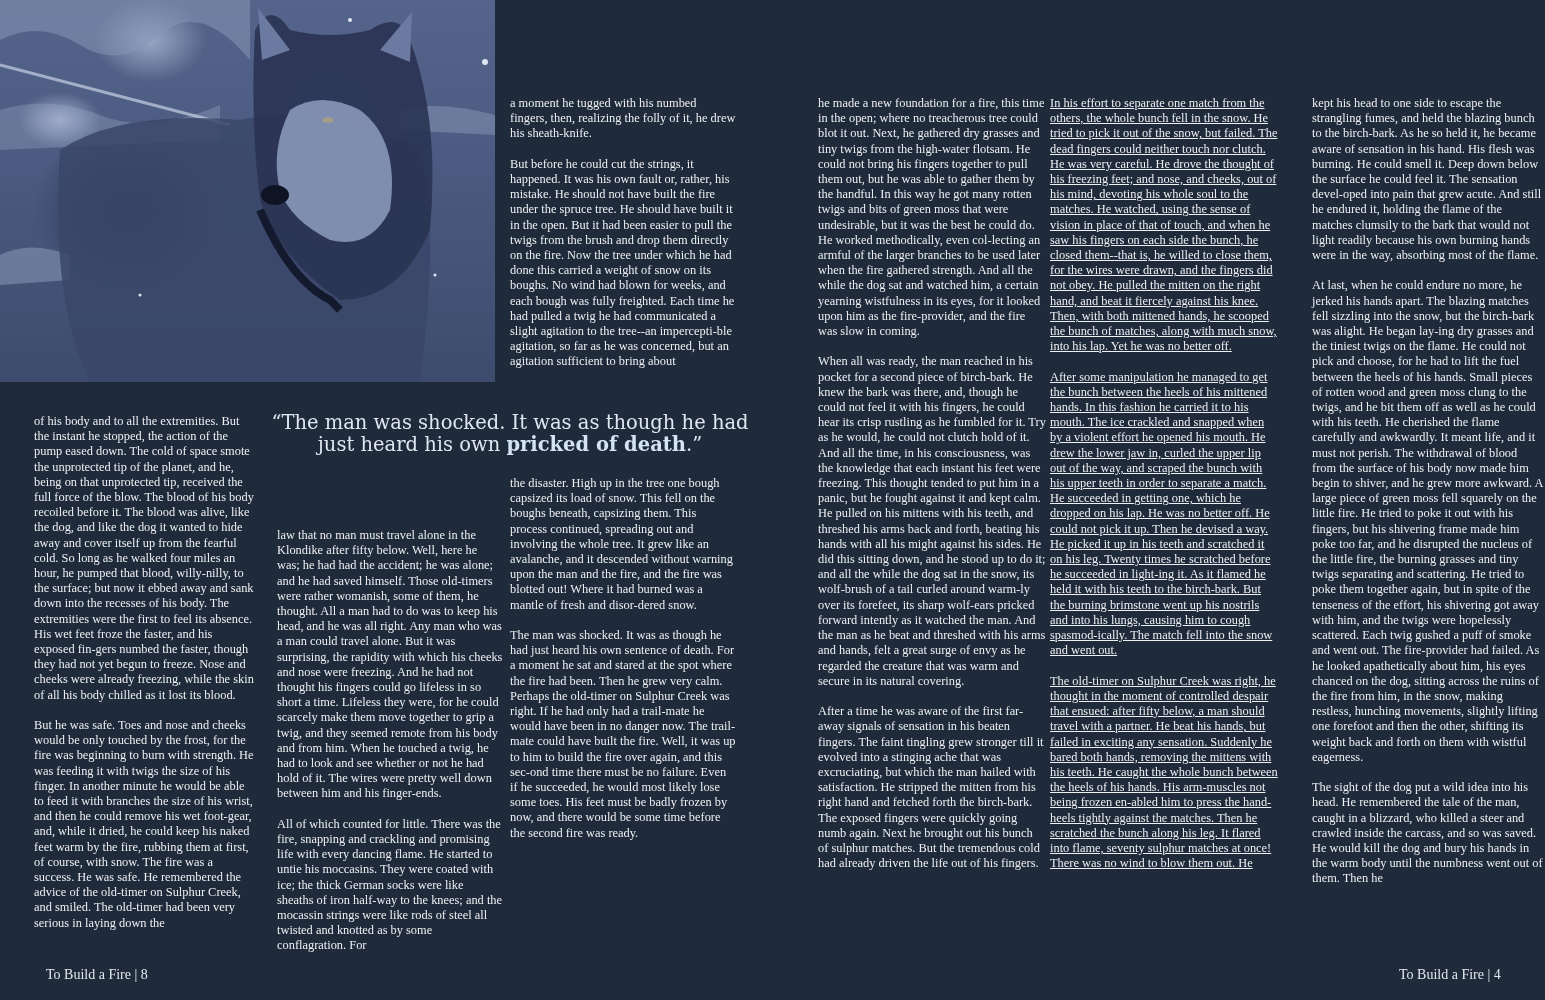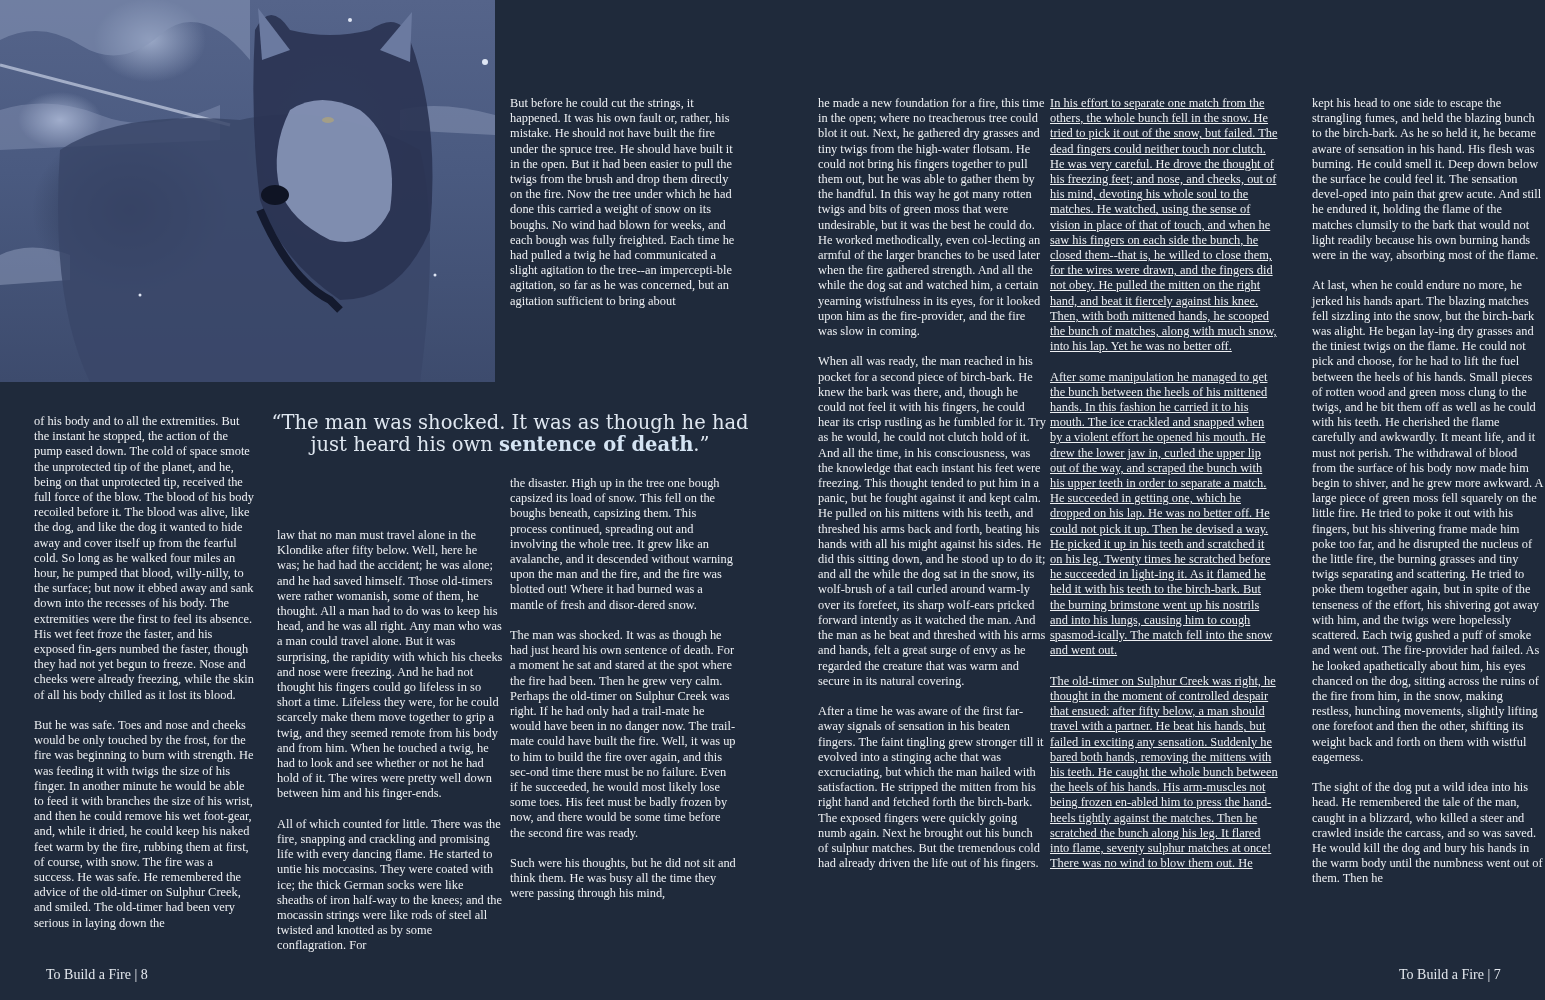--- a/index.html
+++ b/index.html
@@ -69,41 +69,41 @@
     <path d="M260 210 Q290 280 330 300 L340 310" stroke="#141a2e" stroke-width="8" fill="none"></path>
 
     <circle cx="485" cy="62" r="3" fill="#dfe6f4"></circle>
     <circle cx="350" cy="20" r="2" fill="#dfe6f4"></circle>
     <circle cx="140" cy="295" r="1.5" fill="#dfe6f4"></circle>
     <circle cx="435" cy="275" r="1.5" fill="#dfe6f4"></circle>
   </svg>
 </div>
 
 <div class="pullquote">
-  <span>“</span><span>The man was shocked. It was as though he had just heard his own </span><b>sentence of death</b><span>.”</span>
+  <span>“</span><span>The man was shocked. It was as though he had just heard his own </span><b>pricked of death</b><span>.”</span>
 </div>
 
 <div class="col" style="left:34px; top:414px; width:222px;">
   <p>of his body and to all the extremities. But the instant he stopped, the action of the pump eased down. The cold of space smote the unprotected tip of the planet, and he, being on that unprotected tip, received the full force of the blow. The blood of his body recoiled before it. The blood was alive, like the dog, and like the dog it wanted to hide away and cover itself up from the fearful cold. So long as he walked four miles an hour, he pumped that blood, willy-nilly, to the surface; but now it ebbed away and sank down into the recesses of his body. The extremities were the first to feel its absence. His wet feet froze the faster, and his exposed fin-gers numbed the faster, though they had not yet begun to freeze. Nose and cheeks were already freezing, while the skin of all his body chilled as it lost its blood.</p>
   <p>But he was safe. Toes and nose and cheeks would be only touched by the frost, for the fire was beginning to burn with strength. He was feeding it with twigs the size of his finger. In another minute he would be able to feed it with branches the size of his wrist, and then he could remove his wet foot-gear, and, while it dried, he could keep his naked feet warm by the fire, rubbing them at first, of course, with snow. The fire was a success. He was safe. He remembered the advice of the old-timer on Sulphur Creek, and smiled. The old-timer had been very serious in laying down the</p>
 </div>
 
 <div class="col" style="left:277px; top:528px; width:226px;">
   <p>law that no man must travel alone in the Klondike after fifty below. Well, here he was; he had had the accident; he was alone; and he had saved himself. Those old-timers were rather womanish, some of them, he thought. All a man had to do was to keep his head, and he was all right. Any man who was a man could travel alone. But it was surprising, the rapidity with which his cheeks and nose were freezing. And he had not thought his fingers could go lifeless in so short a time. Lifeless they were, for he could scarcely make them move together to grip a twig, and they seemed remote from his body and from him. When he touched a twig, he had to look and see whether or not he had hold of it. The wires were pretty well down between him and his finger-ends.</p>
   <p>All of which counted for little. There was the fire, snapping and crackling and promising life with every dancing flame. He started to untie his moccasins. They were coated with ice; the thick German socks were like sheaths of iron half-way to the knees; and the mocassin strings were like rods of steel all twisted and knotted as by some conflagration. For</p>
 </div>
 
 <div class="col" style="left:510px; top:96px; width:226px;">
+  <p>a moment he tugged with his numbed fingers, then, realizing the folly of it, he drew his sheath-knife.</p>
   <p>But before he could cut the strings, it happened. It was his own fault or, rather, his mistake. He should not have built the fire under the spruce tree. He should have built it in the open. But it had been easier to pull the twigs from the brush and drop them directly on the fire. Now the tree under which he had done this carried a weight of snow on its boughs. No wind had blown for weeks, and each bough was fully freighted. Each time he had pulled a twig he had communicated a slight agitation to the tree--an impercepti-ble agitation, so far as he was concerned, but an agitation sufficient to bring about</p>
 </div>
 
 <div class="col" style="left:510px; top:476px; width:226px;">
   <p>the disaster. High up in the tree one bough capsized its load of snow. This fell on the boughs beneath, capsizing them. This process continued, spreading out and involving the whole tree. It grew like an avalanche, and it descended without warning upon the man and the fire, and the fire was blotted out! Where it had burned was a mantle of fresh and disor-dered snow.</p>
   <p>The man was shocked. It was as though he had just heard his own sentence of death. For a moment he sat and stared at the spot where the fire had been. Then he grew very calm. Perhaps the old-timer on Sulphur Creek was right. If he had only had a trail-mate he would have been in no danger now. The trail-mate could have built the fire. Well, it was up to him to build the fire over again, and this sec-ond time there must be no failure. Even if he succeeded, he would most likely lose some toes. His feet must be badly frozen by now, and there would be some time before the second fire was ready.</p>
-  <p>Such were his thoughts, but he did not sit and think them. He was busy all the time they were passing through his mind,</p>
 </div>
 
 <div class="folio" style="left:46px;">To Build a Fire | 8</div>
 
 <div class="col" style="left:818px; top:96px; width:228px;">
   <p>he made a new foundation for a fire, this time in the open; where no treacherous tree could blot it out. Next, he gathered dry grasses and tiny twigs from the high-water flotsam. He could not bring his fingers together to pull them out, but he was able to gather them by the handful. In this way he got many rotten twigs and bits of green moss that were undesirable, but it was the best he could do. He worked methodically, even col-lecting an armful of the larger branches to be used later when the fire gathered strength. And all the while the dog sat and watched him, a certain yearning wistfulness in its eyes, for it looked upon him as the fire-provider, and the fire was slow in coming.</p>
   <p>When all was ready, the man reached in his pocket for a second piece of birch-bark. He knew the bark was there, and, though he could not feel it with his fingers, he could hear its crisp rustling as he fumbled for it. Try as he would, he could not clutch hold of it. And all the time, in his consciousness, was the knowledge that each instant his feet were freezing. This thought tended to put him in a panic, but he fought against it and kept calm. He pulled on his mittens with his teeth, and threshed his arms back and forth, beating his hands with all his might against his sides. He did this sitting down, and he stood up to do it; and all the while the dog sat in the snow, its wolf-brush of a tail curled around warm-ly over its forefeet, its sharp wolf-ears pricked forward intently as it watched the man. And the man as he beat and threshed with his arms and hands, felt a great surge of envy as he regarded the creature that was warm and secure in its natural covering.</p>
   <p>After a time he was aware of the first far-away signals of sensation in his beaten fingers. The faint tingling grew stronger till it evolved into a stinging ache that was excruciating, but which the man hailed with satisfaction. He stripped the mitten from his right hand and fetched forth the birch-bark. The exposed fingers were quickly going numb again. Next he brought out his bunch of sulphur matches. But the tremendous cold had already driven the life out of his fingers.</p>
 </div>
 
@@ -112,13 +112,13 @@
   <p>After some manipulation he managed to get the bunch between the heels of his mittened hands. In this fashion he carried it to his mouth. The ice crackled and snapped when by a violent effort he opened his mouth. He drew the lower jaw in, curled the upper lip out of the way, and scraped the bunch with his upper teeth in order to separate a match. He succeeded in getting one, which he dropped on his lap. He was no better off. He could not pick it up. Then he devised a way. He picked it up in his teeth and scratched it on his leg. Twenty times he scratched before he succeeded in light-ing it. As it flamed he held it with his teeth to the birch-bark. But the burning brimstone went up his nostrils and into his lungs, causing him to cough spasmod-ically. The match fell into the snow and went out.</p>
   <p>The old-timer on Sulphur Creek was right, he thought in the moment of controlled despair that ensued: after fifty below, a man should travel with a partner. He beat his hands, but failed in exciting any sensation. Suddenly he bared both hands, removing the mittens with his teeth. He caught the whole bunch between the heels of his hands. His arm-muscles not being frozen en-abled him to press the hand-heels tightly against the matches. Then he scratched the bunch along his leg. It flared into flame, seventy sulphur matches at once! There was no wind to blow them out. He</p>
 </div>
 
 <div class="col" style="left:1312px; top:96px; width:232px;">
   <p>kept his head to one side to escape the strangling fumes, and held the blazing bunch to the birch-bark. As he so held it, he became aware of sensation in his hand. His flesh was burning. He could smell it. Deep down below the surface he could feel it. The sensation devel-oped into pain that grew acute. And still he endured it, holding the flame of the matches clumsily to the bark that would not light readily because his own burning hands were in the way, absorbing most of the flame.</p>
   <p>At last, when he could endure no more, he jerked his hands apart. The blazing matches fell sizzling into the snow, but the birch-bark was alight. He began lay-ing dry grasses and the tiniest twigs on the flame. He could not pick and choose, for he had to lift the fuel between the heels of his hands. Small pieces of rotten wood and green moss clung to the twigs, and he bit them off as well as he could with his teeth. He cherished the flame carefully and awkwardly. It meant life, and it must not perish. The withdrawal of blood from the surface of his body now made him begin to shiver, and he grew more awkward. A large piece of green moss fell squarely on the little fire. He tried to poke it out with his fingers, but his shivering frame made him poke too far, and he disrupted the nucleus of the little fire, the burning grasses and tiny twigs separating and scattering. He tried to poke them together again, but in spite of the tenseness of the effort, his shivering got away with him, and the twigs were hopelessly scattered. Each twig gushed a puff of smoke and went out. The fire-provider had failed. As he looked apathetically about him, his eyes chanced on the dog, sitting across the ruins of the fire from him, in the snow, making restless, hunching movements, slightly lifting one forefoot and then the other, shifting its weight back and forth on them with wistful eagerness.</p>
   <p>The sight of the dog put a wild idea into his head. He remembered the tale of the man, caught in a blizzard, who killed a steer and crawled inside the carcass, and so was saved. He would kill the dog and bury his hands in the warm body until the numbness went out of them. Then he</p>
 </div>
 
-<div class="folio" style="left:1399px;">To Build a Fire | 7</div>
+<div class="folio" style="left:1399px;">To Build a Fire | 4</div>
 
 </body></html>

